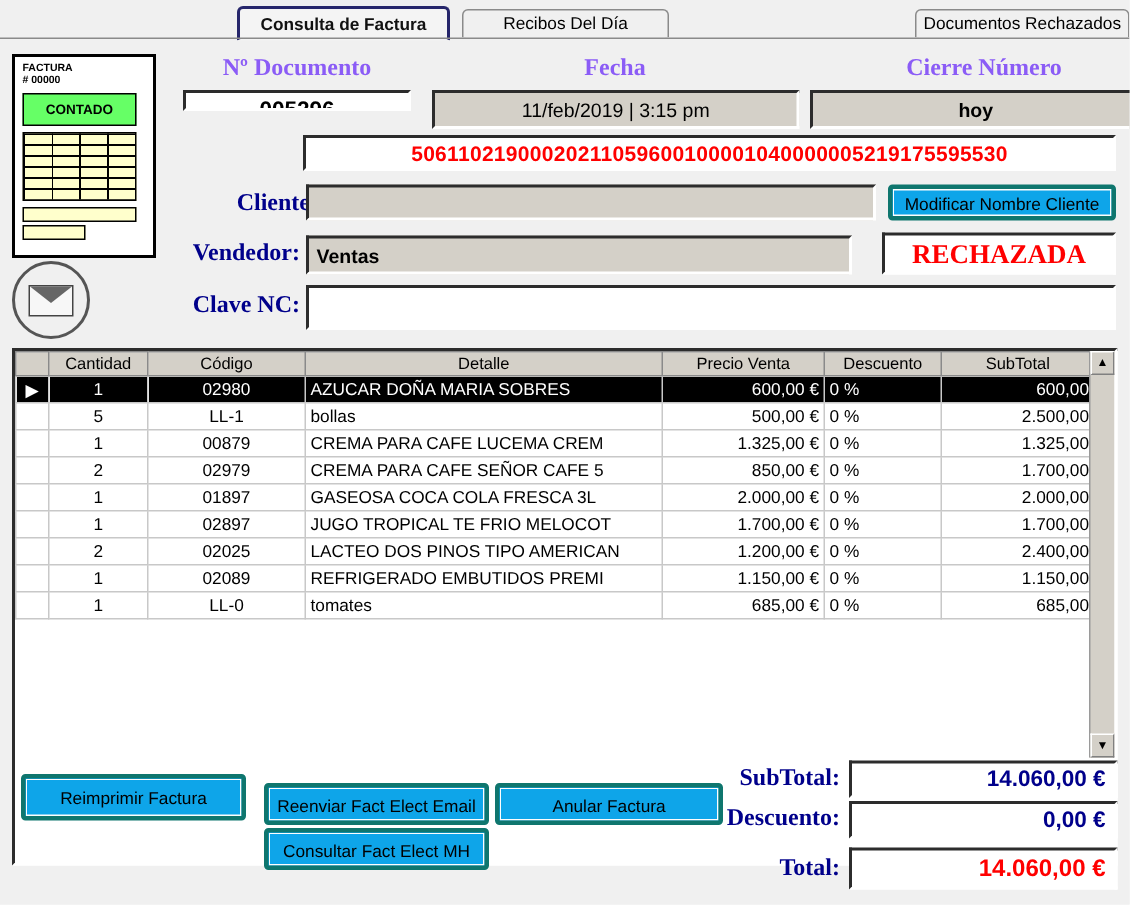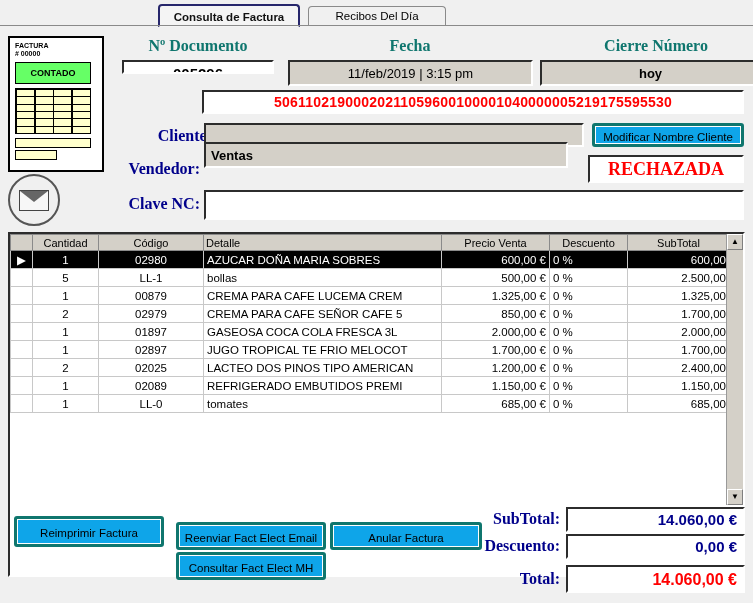--- a/index.html
+++ b/index.html
@@ -54,21 +54,21 @@
     top: 25px;
     left: 0;
     width: 753px;
     height: 1px;
     background: #8a8a8a;
   }
   
   .hdr-label {
     position: absolute;
     font-weight: bold;
-    color: #0f766e;
+    color: #8b5cf6;
     font-family: "Liberation Serif", serif;
     font-size: 16px;
     text-align: center;
   }
   .field {
     position: absolute;
     box-sizing: border-box;
     border: 2px inset #bfbfbf;
     border-top-color: #808080;
     border-left-color: #808080;
@@ -329,20 +329,21 @@
     line-height: 22px;
   }
   .tot-field.red { color: #ff0000; }
 </style>
 </head>
 <body>
 
 <div class="tabbar">
   <div class="tab" style="left:308px;width:138px;">Recibos Del Día</div>
   <div class="tab active" style="left:158px;width:142px;">Consulta de Factura</div>
+  <div class="tab" style="left:610px;width:143px;">Documentos Rechazados</div>
 </div>
 <div class="tabline"></div>
 
 <div class="inv-icon">
   <div class="inv-title">
     <span>FACTURA</span><br>
     <span># 00000</span>
   </div>
   <div class="inv-badge">CONTADO</div>
   <div class="inv-grid"></div>
@@ -363,21 +364,21 @@
 <div class="hdr-label" style="left:566px;top:37px;width:180px;">Cierre Número</div>
 <div class="field gray center bold" style="left:540px;top:60px;width:221px;height:26px;line-height:23px;">hoy</div>
 
 <div class="barcode">50611021900020211059600100001040000005219175595530</div>
 
 <div class="side-label" style="left:72px;top:127px;width:140px;">Cliente:</div>
 <div class="field gray" style="left:204px;top:123px;width:380px;height:24px;"></div>
 <div class="btn" style="left:592px;top:123px;width:152px;height:24px;line-height:22px;">Modificar Nombre Cliente</div>
 
 <div class="side-label" style="left:60px;top:160px;width:140px;">Vendedor:</div>
-<div class="field gray bold" style="left:204px;top:142px;width:364px;height:26px;line-height:23px;">Ventas</div>
+<div class="field gray bold" style="left:204px;top:157px;width:364px;height:26px;line-height:23px;">Ventas</div>
 <div class="rechazada">RECHAZADA</div>
 
 <div class="side-label" style="left:60px;top:195px;width:140px;">Clave NC:</div>
 <div class="field" style="left:204px;top:190px;width:540px;height:30px;"></div>
 
 <div class="grid">
   <table class="dg">
     <colgroup>
       <col style="width:22px">
         <col style="width:66px">
@@ -385,21 +386,21 @@
         <col style="width:238px">
       <col style="width:108px">
         <col style="width:78px">
         <col style="width:102px">
     </colgroup>
     <thead>
       <tr>
         <th></th>
         <th>Cantidad</th>
         <th>Código</th>
-        <th style="text-align:left">Detalle</th>
+        <th style="text-align:center">Detalle</th>
         <th>Precio Venta</th>
         <th>Descuento</th>
         <th>SubTotal</th>
       </tr>
     </thead>
     <tbody>
       <tr class="sel">
         <td class="sel-marker">▶</td>
         <td class="c-ctr">1</td>
         <td class="c-ctr">02980</td>

